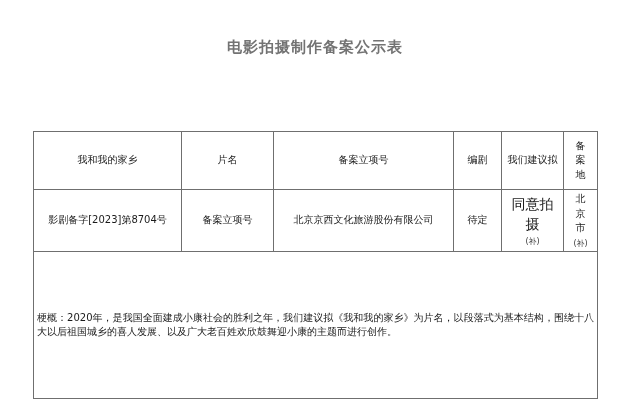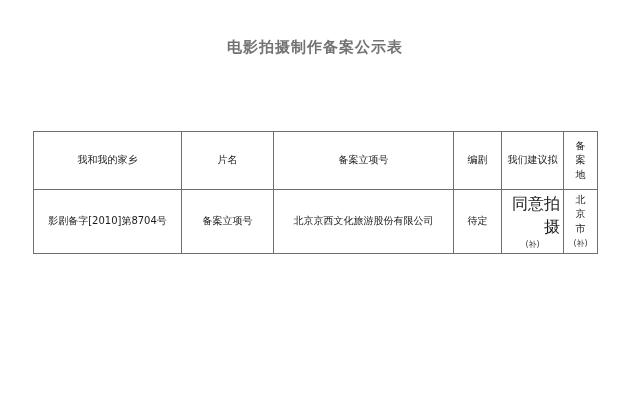--- a/index.html
+++ b/index.html
@@ -65,22 +65,21 @@
   .vert {
     font-size: 10.5px;
     line-height: 1.25;
     letter-spacing: 0;
   }
   .vert span {
     display: block;
   }
   .result-main {
     display: block;
-    font-size: 16px;
-    text-align: right;
+    font-size: 14px;
   }
   .result-sub {
     display: block;
     font-size: 8px;
     color: #3a3a3a;
     margin-top: 1px;
   }
   .place-sub {
     font-size: 8px;
     color: #3a3a3a;
@@ -125,32 +124,37 @@
           <td>备案立项号</td>
           <td>编剧</td>
           <td>我们建议拟</td>
           <td class="vert">
             <span>备</span>
             <span>案</span>
             <span>地</span>
           </td>
         </tr>
         <tr class="row-data">
-          <td>影剧备字[2010]第8704号</td>
+          <td>影剧备字[2023]第8704号</td>
           <td>备案立项号</td>
           <td>北京京西文化旅游股份有限公司</td>
           <td>待定</td>
           <td>
             <span class="result-main">同意拍摄</span>
             <span class="result-sub">(补)</span>
           </td>
           <td class="vert">
             <span>北</span>
             <span>京</span>
             <span>市</span>
             <span class="place-sub">(补)</span>
           </td>
         </tr>
+        <tr class="row-summary">
+          <td colspan="6">
+            <div class="summary-text">梗概：2020年，是我国全面建成小康社会的胜利之年，我们建议拟《我和我的家乡》为片名，以段落式为基本结构，围绕十八大以后祖国城乡的喜人发展、以及广大老百姓欢欣鼓舞迎小康的主题而进行创作。</div>
+          </td>
+        </tr>
       </tbody>
     </table>
   </div>
 
 </div>
 
 </body></html>

